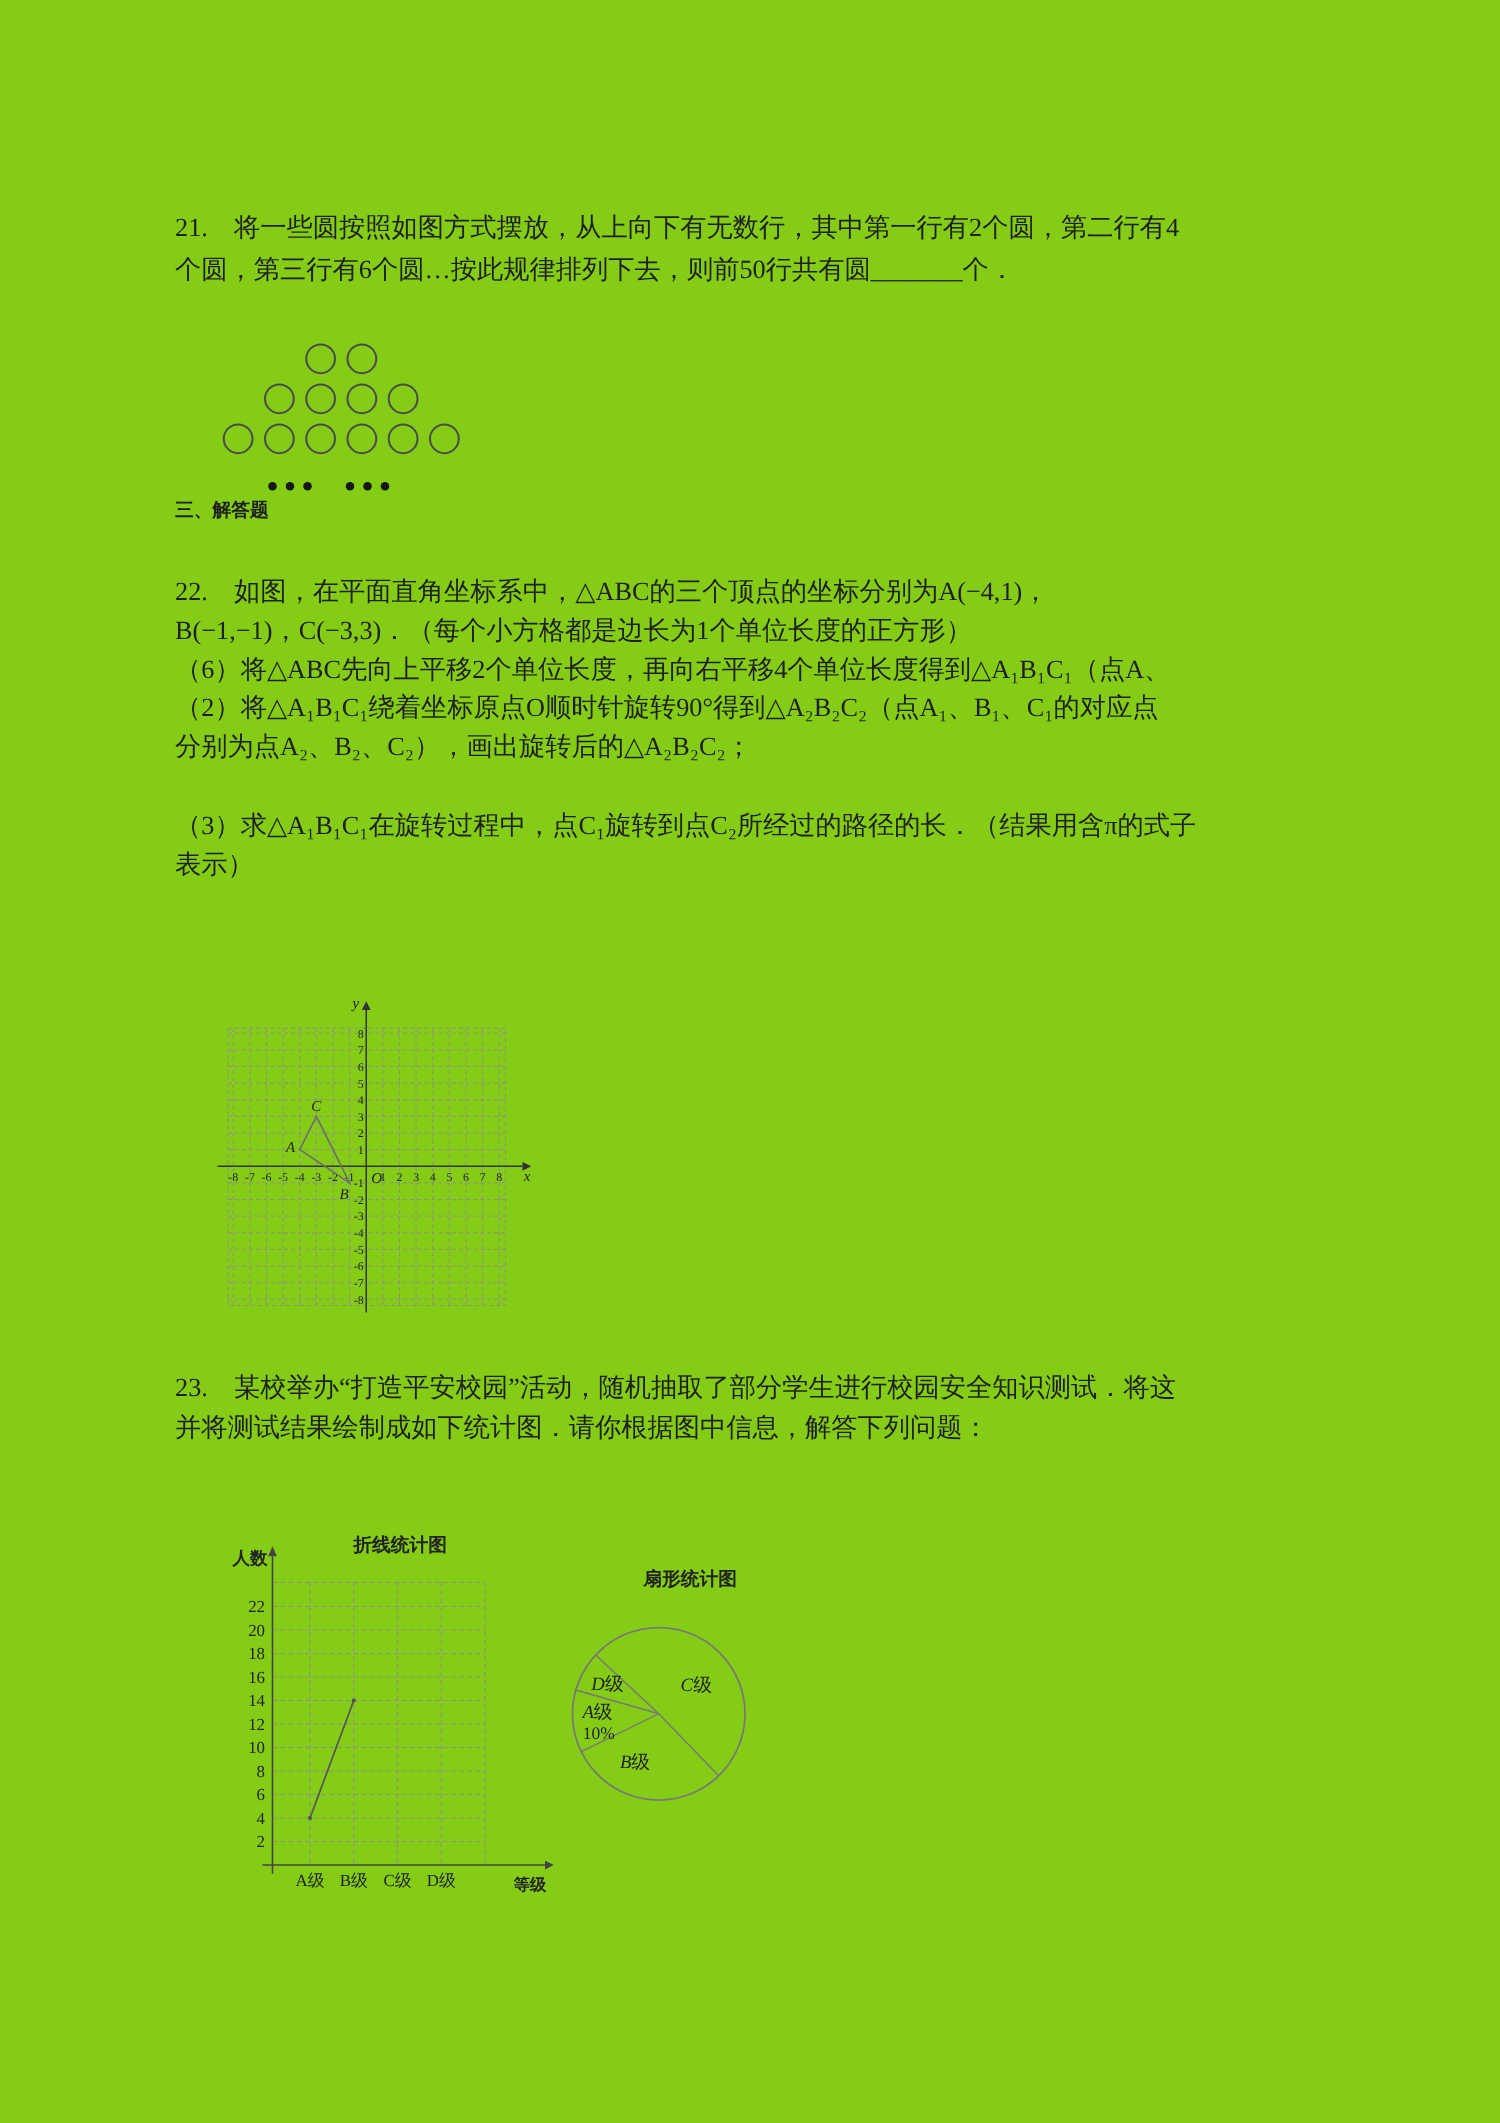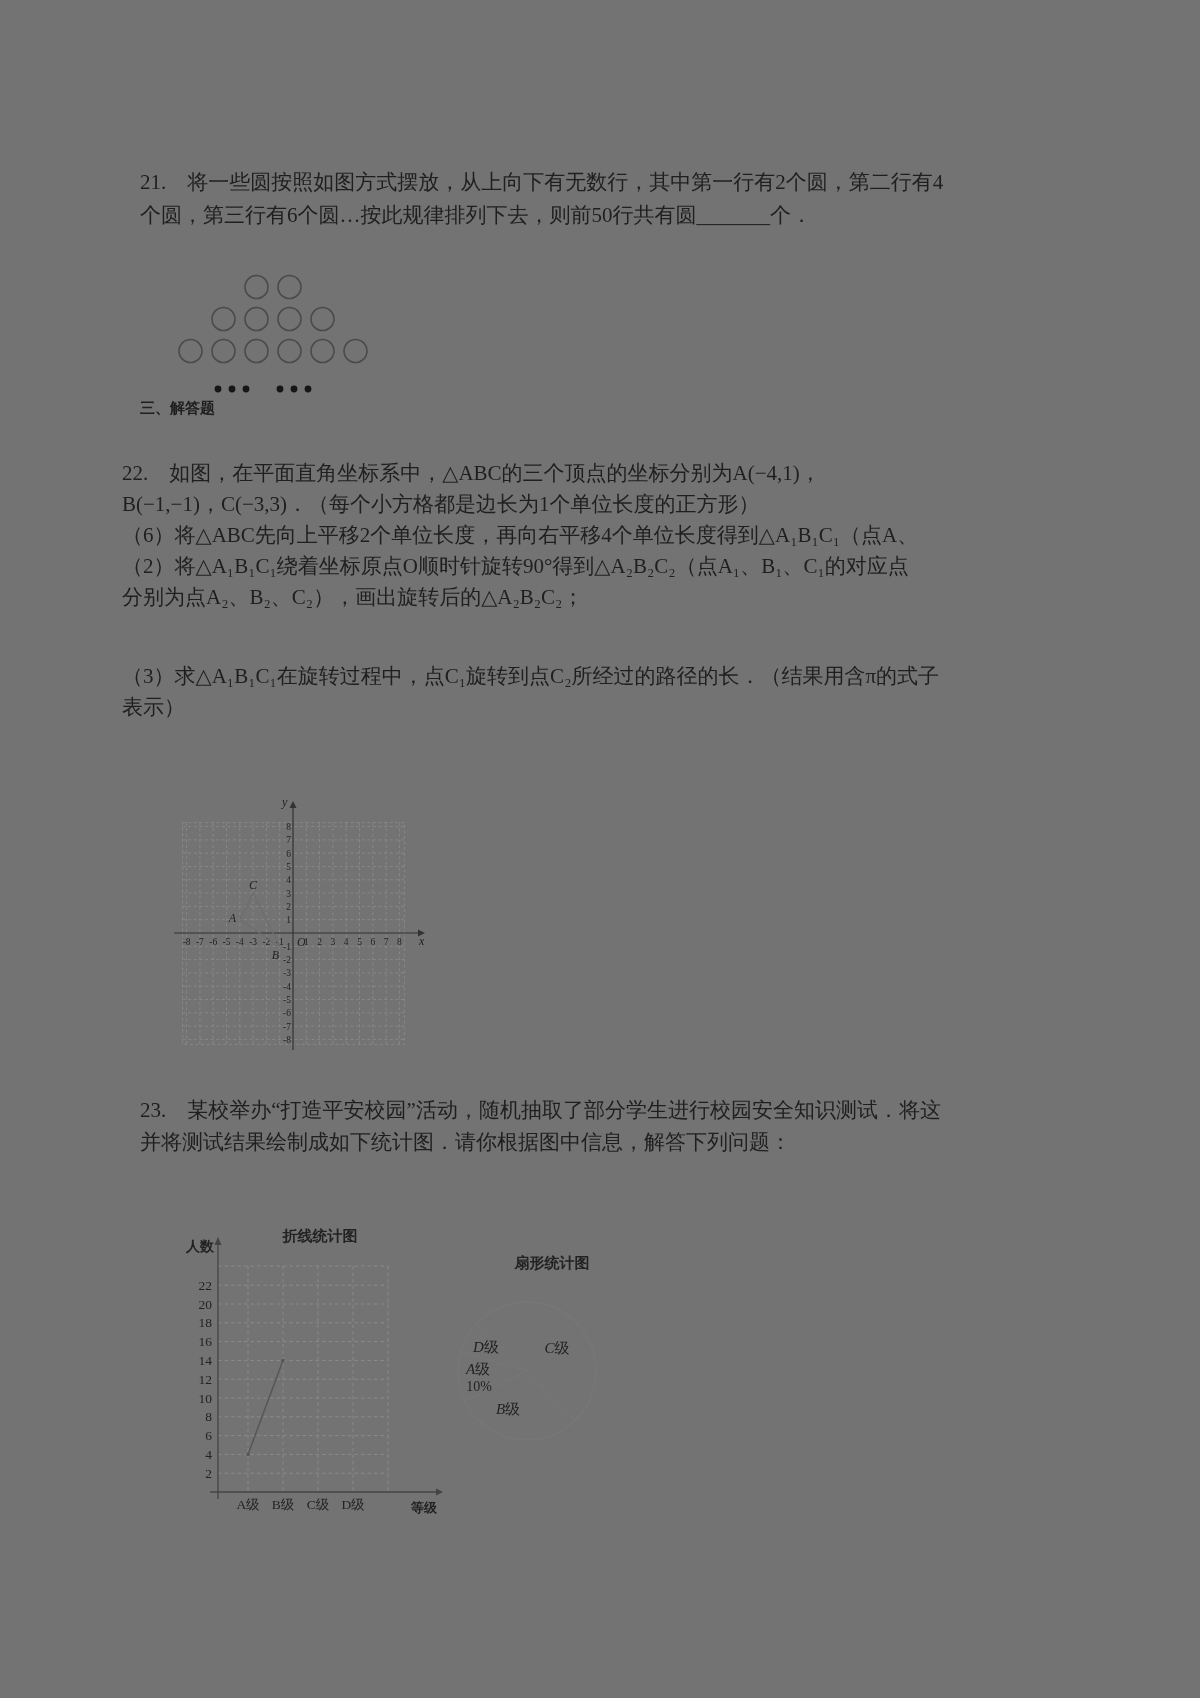--- a/index.html
+++ b/index.html
@@ -1,25 +1,25 @@
 <!DOCTYPE html>
 <html><head>
 <meta charset="utf-8">
 <style>
   html,body{margin:0;padding:0;background:#ffffff;}
-  .page{position:relative;width:1200px;height:1698px;background:#737373;overflow:hidden;
+  .page{position:relative;width:1200px;height:1698px;background:#84cc16;overflow:hidden;
         font-family:"Liberation Serif","DejaVu Serif",serif;color:#1f1f1f;}
   .tl{position:relative;font-size:21px;line-height:31px;white-space:pre;}
   .q21block{position:absolute;left:140px;top:166px;width:920px;}
   .q21block .tl{line-height:33px;}
   .sec{position:absolute;left:140px;top:399px;font-size:15px;font-weight:bold;
        font-family:"Liberation Sans","DejaVu Sans",sans-serif;}
-  .q22block{position:absolute;left:122px;top:458px;width:940px;}
+  .q22block{position:absolute;left:140px;top:458px;width:940px;}
   .gap43{}
-  .gap32{margin-top:48px;}
+  .gap32{margin-top:32px;}
   .q23block{position:absolute;left:140px;top:1094px;width:940px;}
   .q23block .tl{line-height:32px;}
   svg{position:absolute;}
   #circles-svg{left:140px;top:252px;}
   #grid-svg{left:168px;top:792px;}
   #line-svg{left:170px;top:1215px;}
   #pie-svg{left:420px;top:1240px;}
 </style>
 </head>
 <body>

